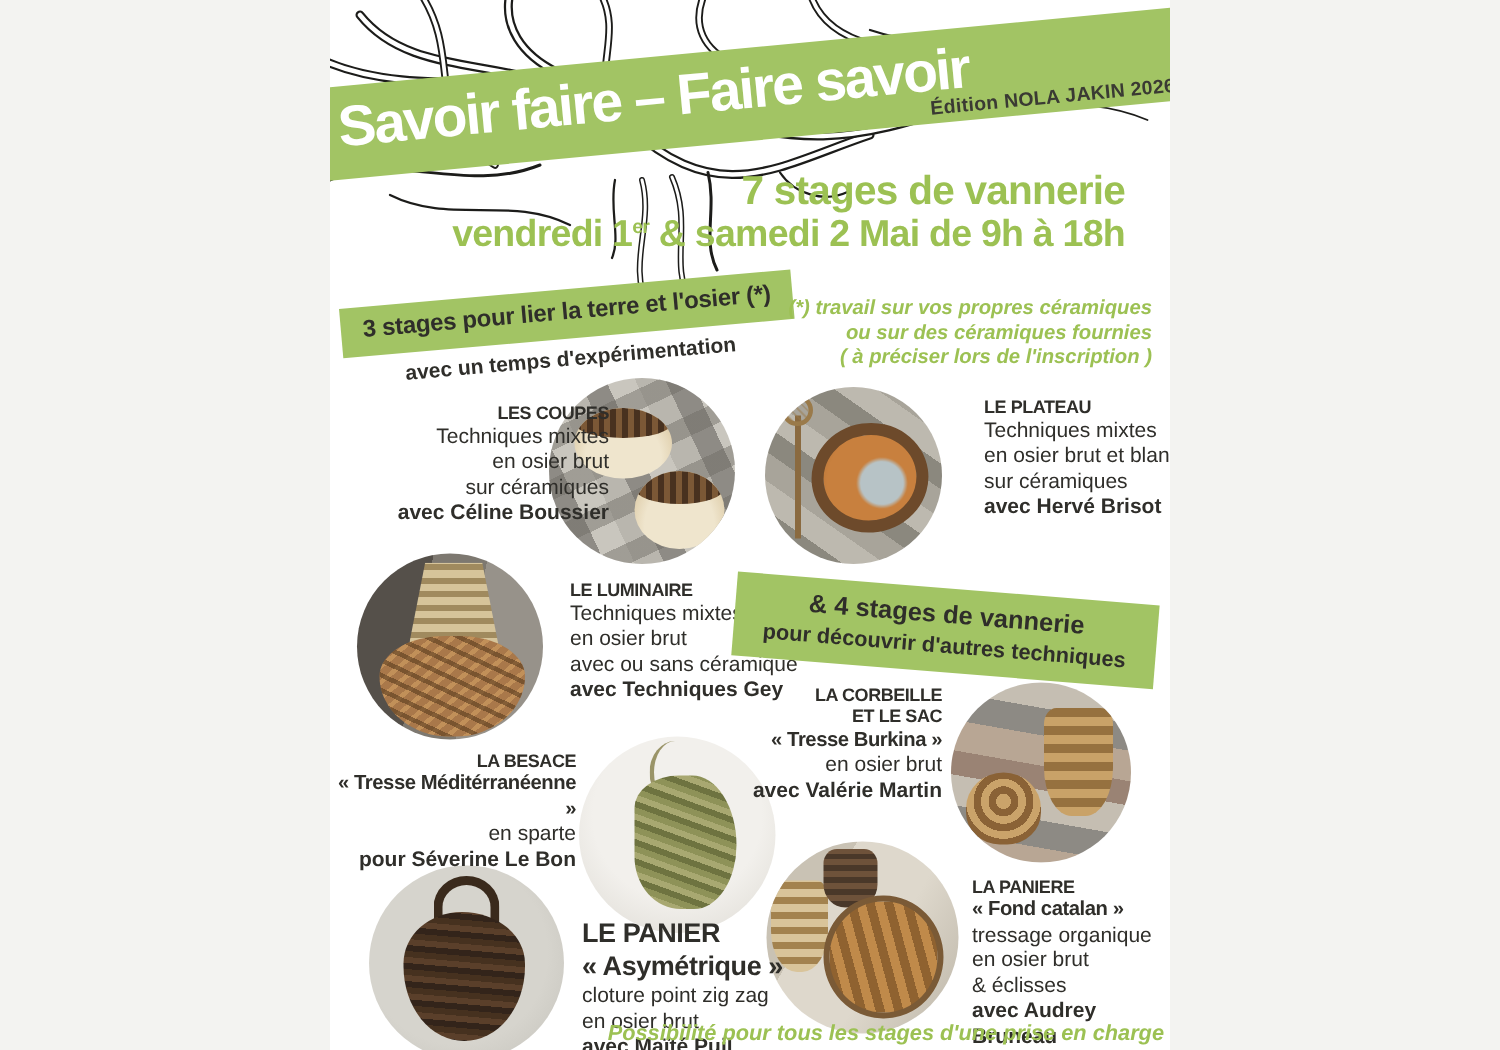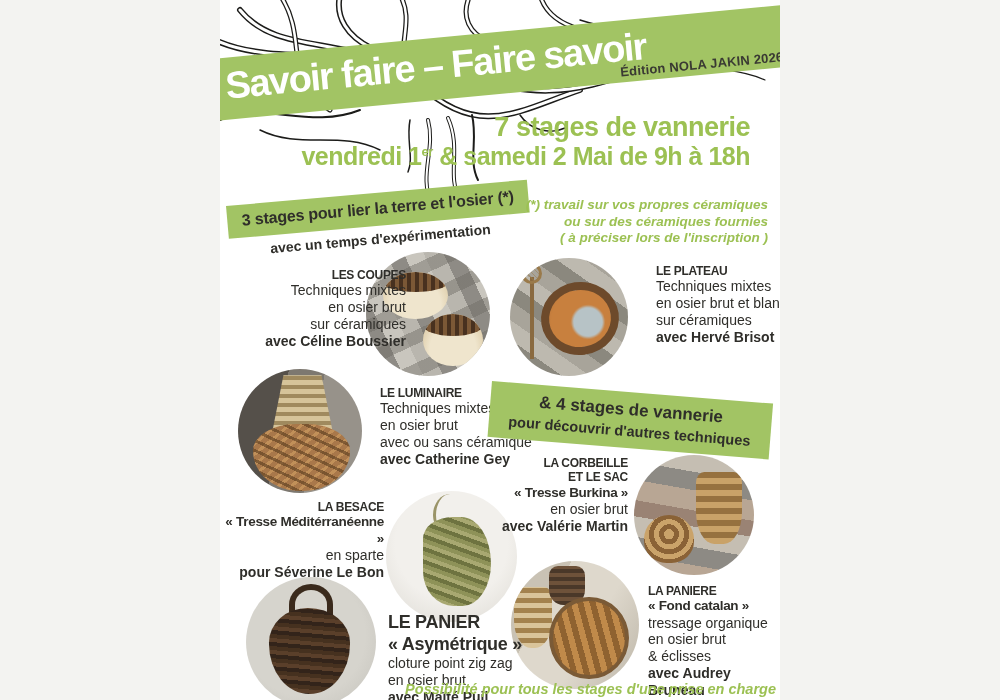--- a/index.html
+++ b/index.html
@@ -211,21 +211,21 @@
     <div id="ph-luminaire" class="photo">
       <div class="cone"></div>
       <div class="base"></div>
       <div class="weave"></div>
     </div>
     <div id="ws-luminaire" class="ws">
       <div class="wt">LE LUMINAIRE</div>
       <div class="wd">Techniques mixtes</div>
       <div class="wd">en osier brut</div>
       <div class="wd">avec ou sans céramique</div>
-      <div class="wi">avec Catherine Gey</div>
+      <div class="wi">avec Techniques Gey</div>
     </div>
 
     <div id="sec2-banner" class="tilt-banner">
       <div class="green-box">
         <div id="sec2-line1">&amp; 4 stages de vannerie</div>
         <div id="sec2-line2">pour découvrir d'autres techniques</div>
       </div>
     </div>
 
     <div id="ws-corbeille" class="ws right">

